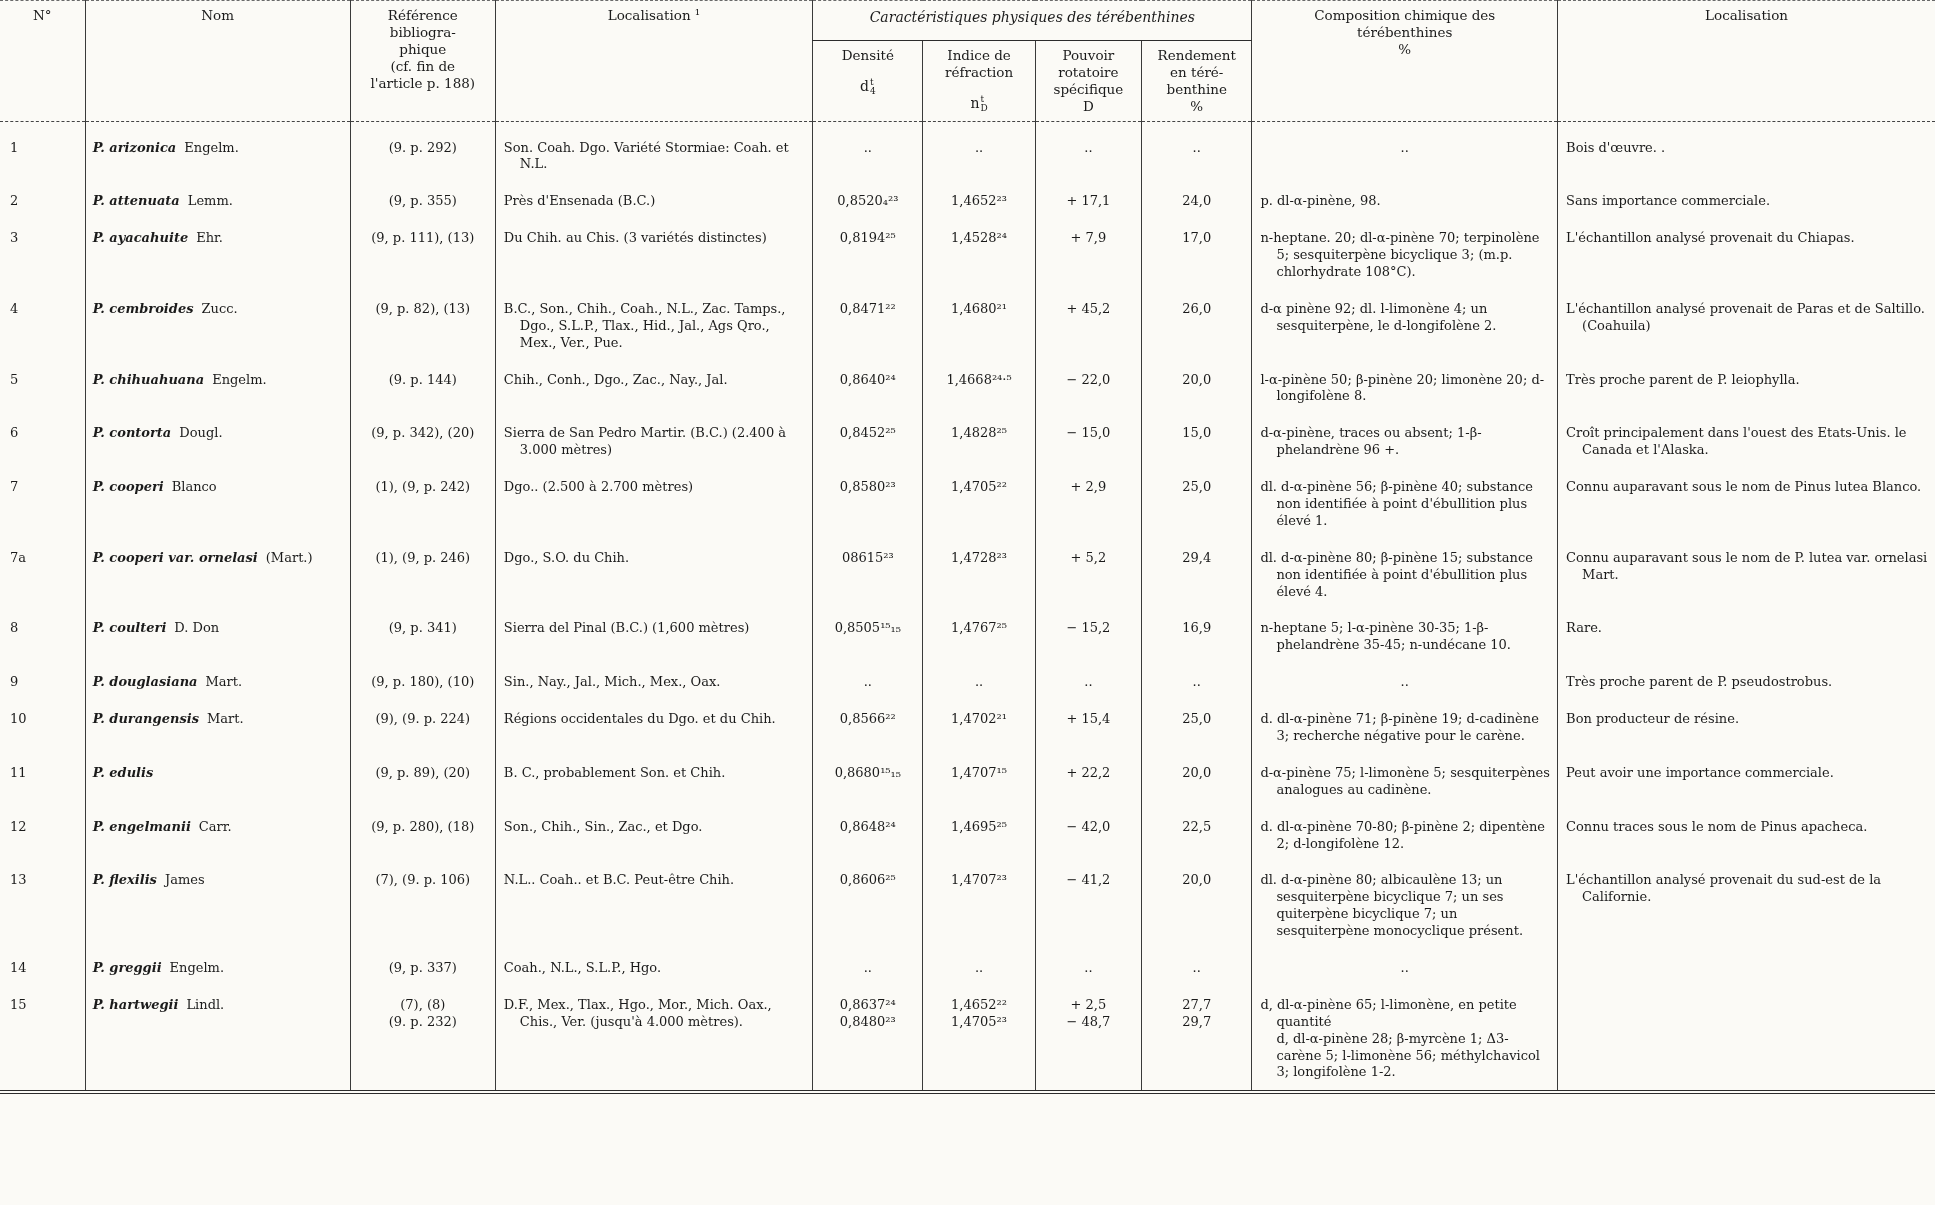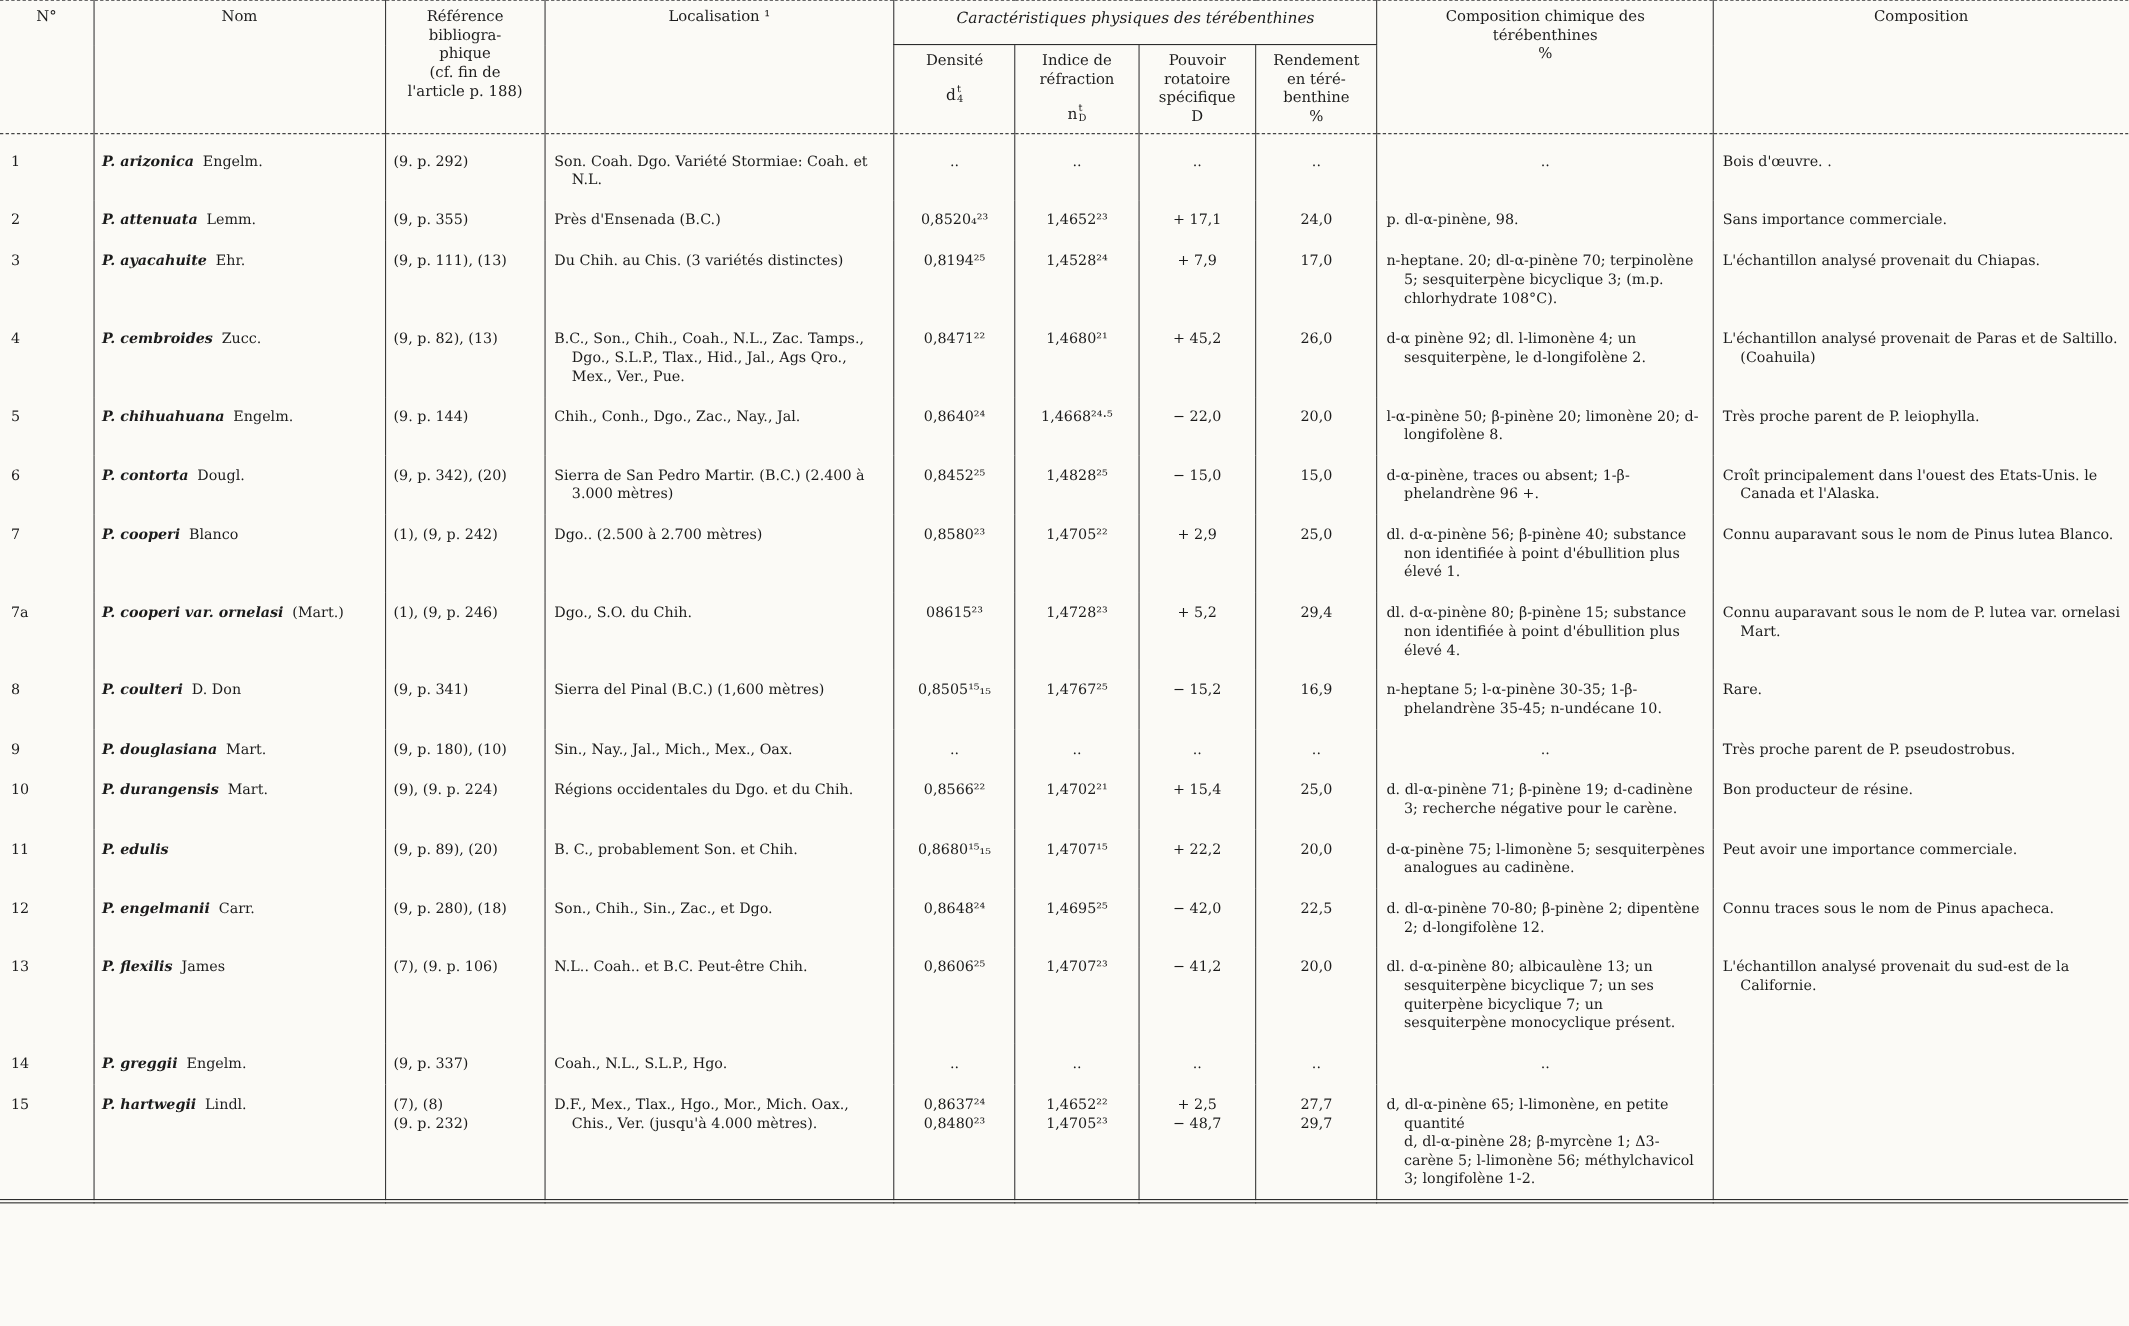--- a/index.html
+++ b/index.html
@@ -19,21 +19,21 @@
   th.phys-group{border-bottom:1px solid #2c2c2c;font-size:14px;padding-top:8px;height:40px;font-style:italic;}
   .pre{white-space:pre-line;}
   .hlbl{display:block;white-space:pre-line;}
   .sym{display:block;margin-top:14px;font-size:14px;}
   .stack{display:inline-flex;flex-direction:column;vertical-align:middle;font-size:9px;line-height:1.05;text-align:left;margin-left:1px;}
   .stack sup,.stack sub{font-size:9px;line-height:1.05;}
   tbody td{font-size:13px;line-height:1.3;padding:11px 7px 9px 7px;}
   tbody tr:first-child td{padding-top:18px;}
   td.no{text-align:left;padding-left:10px;font-size:13px;}
   td.nom i{font-weight:bold;font-style:italic;margin-right:8px;}
-  td.ref{white-space:pre-line;}
+  td.ref{text-align:center;white-space:pre-line;}
   td.num{text-align:center;white-space:pre-line;}
   td.hang{padding-left:24px;}
   td.hang .cell-text{display:block;text-indent:-16px;white-space:pre-line;}
   td.dots{text-align:center;padding-left:7px;}
   td.dots .cell-text{text-indent:0;}
   tbody tr{page-break-inside:avoid;}
   
   tbody td{min-height:40px;}
 </style>
 </head>
@@ -60,21 +60,21 @@
         <th rowspan="2"><span class="pre">Référence
 bibliogra-
 phique
 (cf. fin de
 l'article p. 188)</span></th>
         <th rowspan="2"><span class="pre">Localisation ¹</span></th>
         <th colspan="4" class="phys-group"><span>Caractéristiques physiques des térébenthines</span></th>
         <th rowspan="2"><span class="pre">Composition chimique des
 térébenthines
 %</span></th>
-        <th rowspan="2"><span class="pre">Composition</span></th>
+        <th rowspan="2"><span class="pre">Localisation</span></th>
       </tr>
       <tr class="sub">
         <th>
           <span class="hlbl">Densité</span>
           <span class="sym"><span>d</span><span class="stack">
                 <sup>t</sup>
                 <sub>4</sub>
               </span></span>
         </th>
         <th>

